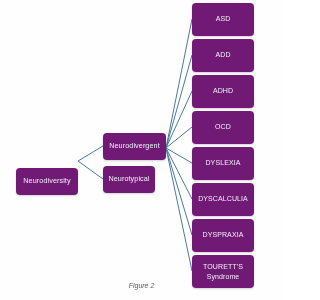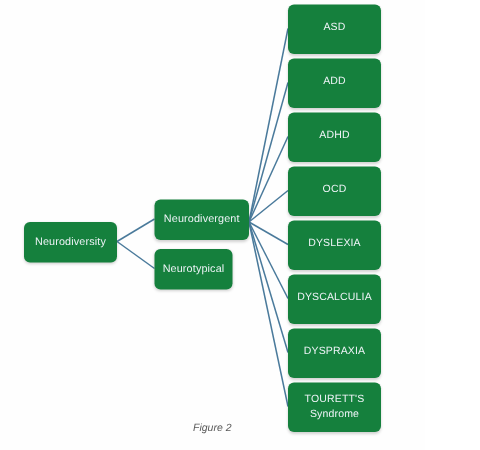--- a/index.html
+++ b/index.html
@@ -22,34 +22,35 @@
     position: absolute;
     left: 0;
     top: 0;
     width: 283px;
     height: 300px;
     pointer-events: none;
   }
   .node {
     position: absolute;
     box-sizing: border-box;
-    background: #15803d;
+    background: #701a75;
     border-radius: 4px;
     color: #eef3f7;
     display: flex;
     align-items: center;
     justify-content: center;
     text-align: center;
     line-height: 1.15;
     letter-spacing: 0.1px;
     box-shadow: 0 1px 2px rgba(0,0,0,0.18);
     z-index: 2;
   }
   .node-root {
     font-size: 7.2px;
+    margin-top: 20px;
   }
   .node-mid {
     font-size: 7.2px;
   }
   .node-leaf {
     font-size: 7px;
   }
   .node-leaf.two-line {
     flex-direction: column;
     line-height: 1.3;

